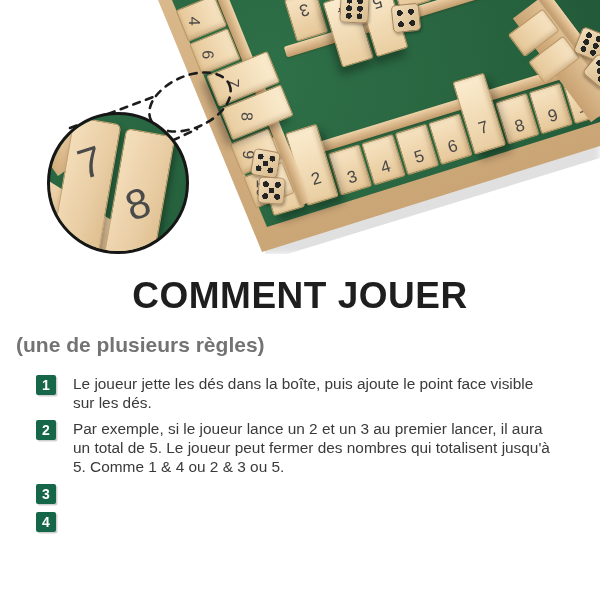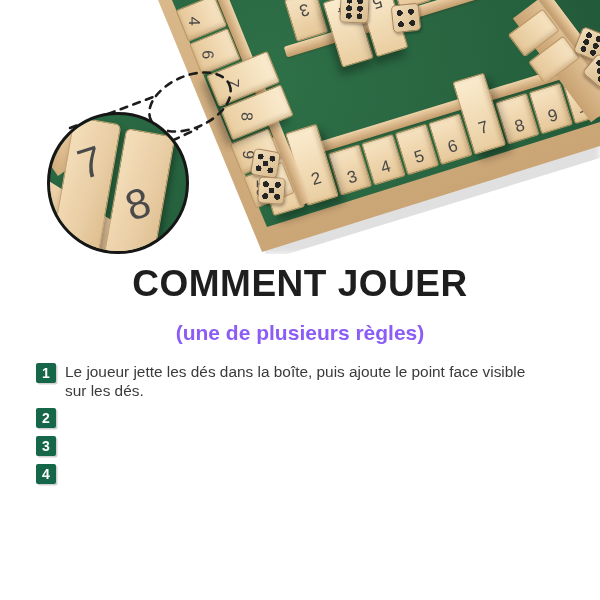--- a/index.html
+++ b/index.html
@@ -95,31 +95,31 @@
             border:1px solid #c8a26f;box-shadow:3px 4px 7px rgba(0,0,0,.35);}
   .mag-tile-7{left:8px;top:4px;width:46px;height:180px;transform:rotate(10deg);}
   .mag-tile-8{left:60px;top:16px;width:48px;height:180px;transform:rotate(10deg);}
   .mag-num{display:block;text-align:center;font-size:42px;color:#4a4a4a;
            transform:rotate(-28deg);}
   .mag-tile-7 .mag-num{margin-top:18px;}
   .mag-tile-8 .mag-num{margin-top:48px;}
 
   
   .howto{position:relative;padding-top:10px;}
-  .title{margin:0;text-align:center;font-size:37px;font-weight:700;
+  .title{margin:12px;text-align:center;font-size:37px;font-weight:700;
          letter-spacing:.5px;color:#1e1e1e;line-height:40px;}
-  .subtitle{margin:16px;text-align:center;font-size:21px;font-weight:700;
-            color:#8b5cf6;line-height:26px;}
+  .subtitle{margin:16px;font-size:21px;font-weight:700;
+            color:#737373;line-height:26px;}
   .steps{margin:11px 24px 0 36px;}
   .step{display:flex;align-items:flex-start;margin-bottom:7px;}
   .badge{flex:0 0 20px;height:20px;margin-right:9px;margin-top:1px;
          background:#166749;color:#fff;font-weight:700;font-size:14px;
          display:flex;align-items:center;justify-content:center;
          border-radius:2px;box-shadow:1.5px 1.5px 0 rgba(0,0,0,.18);}
-  .step-text{font-size:15.4px;line-height:19px;color:#3a3a3a;white-space:pre-line;}
+  .step-text{font-size:15.4px;line-height:19px;color:#3a3a3a;white-space:pre-line;margin-left:8px;}
 </style>
 </head>
 <body>
 
 <div class="page">
 
   <div class="photo">
     <div class="clip board-shadow"></div>
     <div class="clip board-outer"></div>
     <div class="clip board-felt"></div>
@@ -231,20 +231,23 @@
     <h2 class="subtitle">(une de plusieurs règles)</h2>
 
     <div class="steps">
       <div class="step">
         <div class="badge">1</div>
         <div class="step-text">Le joueur jette les dés dans la boîte, puis ajoute le point face visible
 sur les dés.</div>
       </div>
       <div class="step">
         <div class="badge">2</div>
+        <div class="step-text">Par exemple, si le joueur lance un 2 et un 3 au premier lancer, il aura
+un total de 5. Le joueur peut fermer des nombres qui totalisent jusqu'à
+5. Comme 1 &amp; 4 ou 2 &amp; 3 ou 5.</div>
       </div>
       <div class="step">
         <div class="badge">3</div>
       </div>
       <div class="step">
         <div class="badge">4</div>
       </div>
     </div>
   </div>
 

